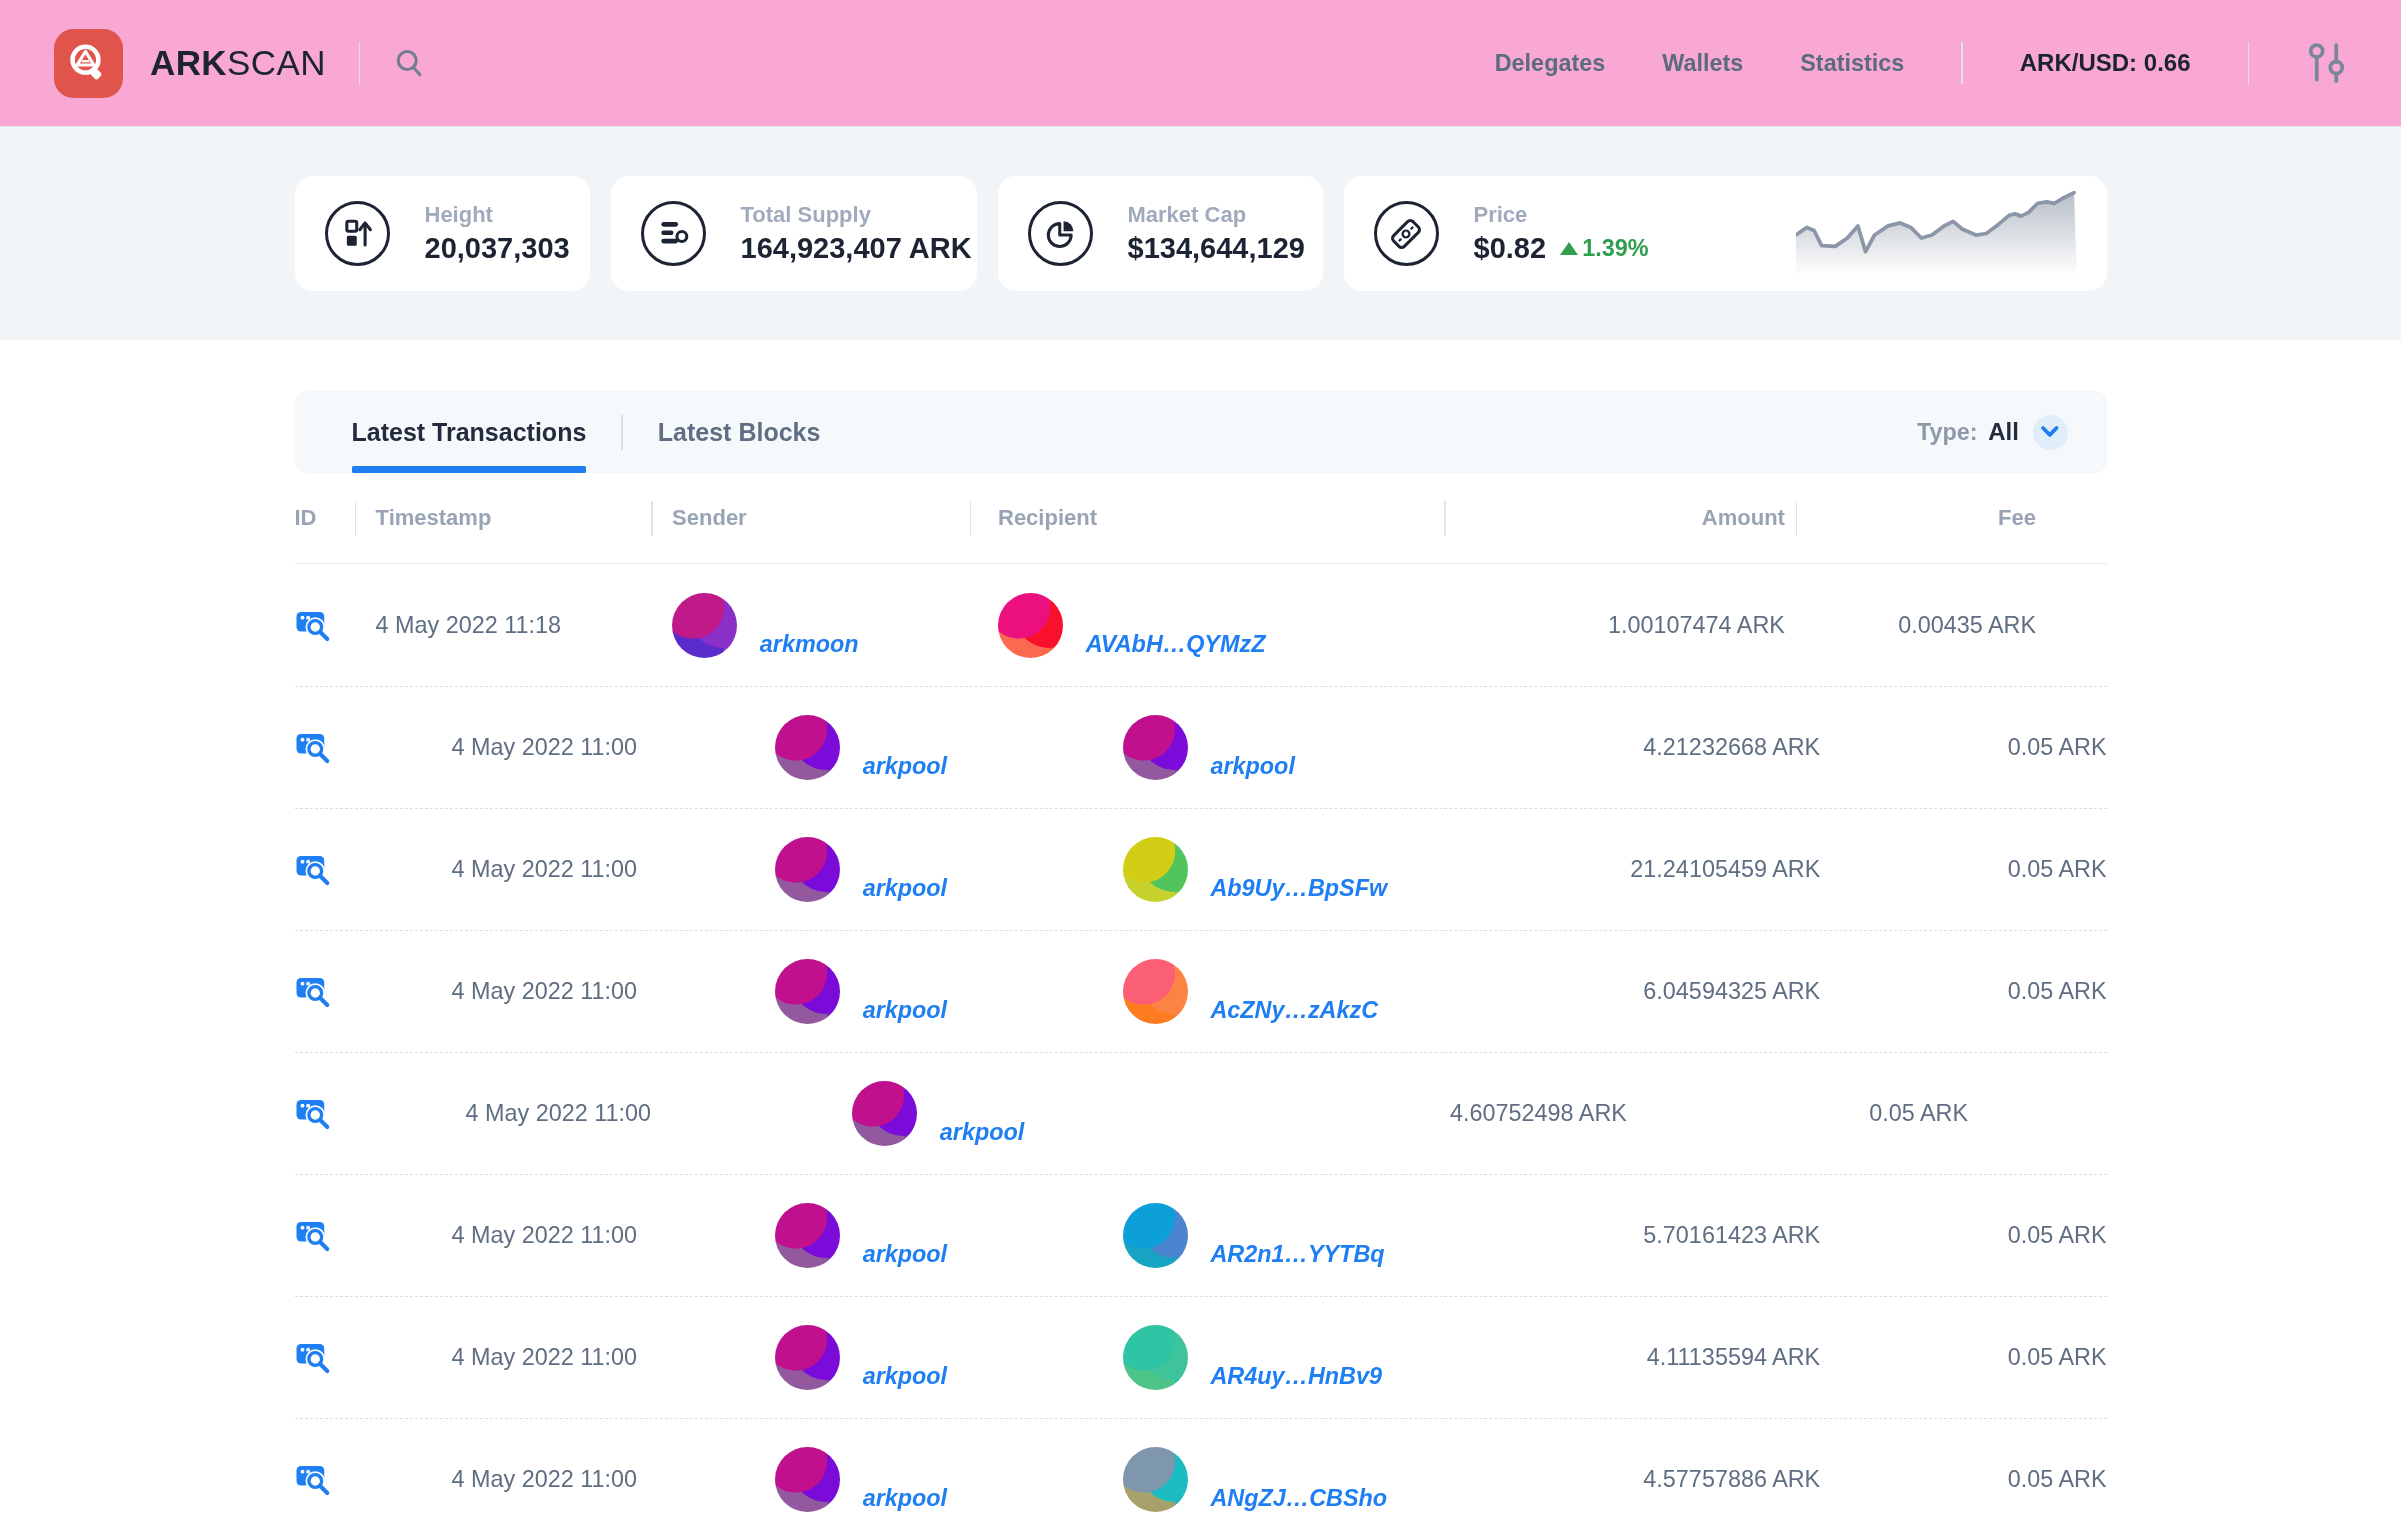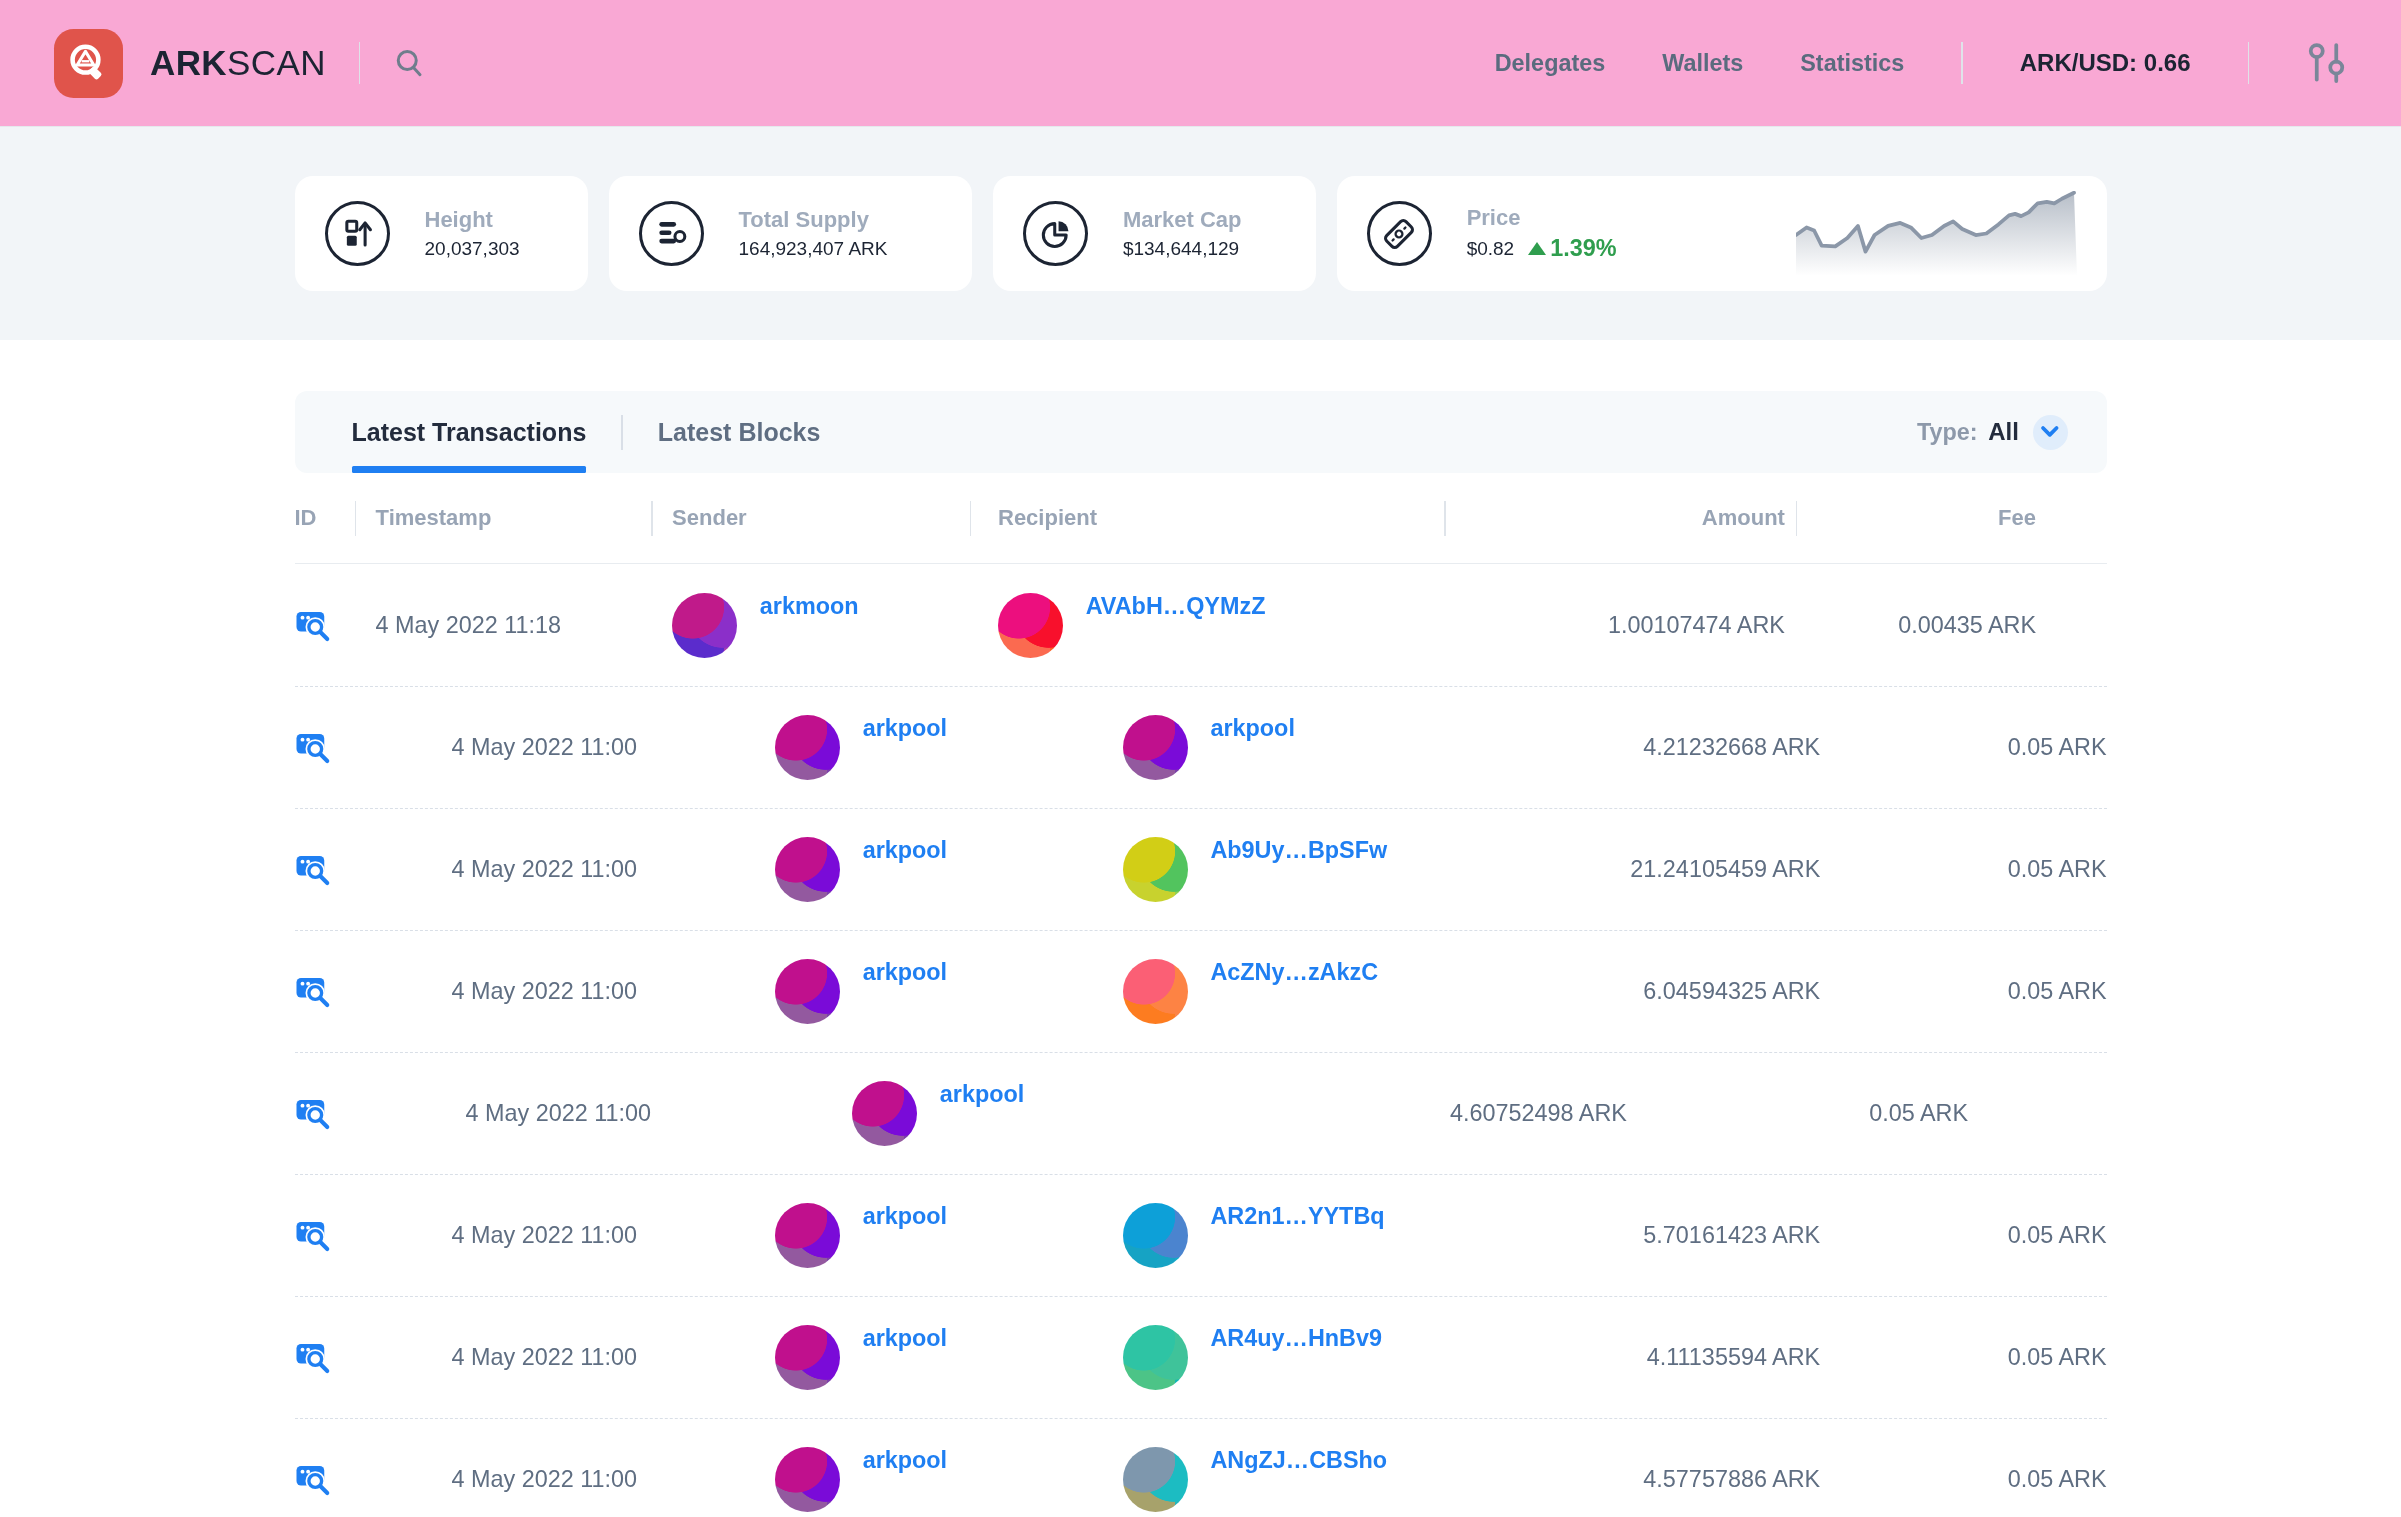--- a/index.html
+++ b/index.html
@@ -25,21 +25,21 @@
   .container { width:1812px; margin:0 auto; }
   .cards { display:flex; gap:21px; }
   .card { background:#fff; border-radius:18px; height:115px; padding:0 30px;
           display:flex; align-items:center; gap:35px; }
   .card-height { width:295px; } .card-supply { width:366px; } .card-cap { width:325px; }
   .card-price { width:776px; }
   .stat-ring { width:65px; height:65px; border:3.8px solid #1c2433; border-radius:50%;
                flex:0 0 auto; display:flex; align-items:center; justify-content:center; }
   .stat-text { display:flex; flex-direction:column; gap:4.5px; }
   .stat-label { font-size:22px; color:#9fabbc; font-weight:600; }
-  .stat-value { font-size:19px; font-weight:400; color:#1c2433; white-space:nowrap; }
+  .stat-value { font-size:29px; font-weight:700; color:#1c2433; white-space:nowrap; }
   .price-row { display:flex; align-items:center; gap:13.6px; }
   .change { font-size:23.4px; font-weight:700; color:#2f9e4e; display:flex; align-items:center; gap:4.5px; }
   .tri-up { width:0; height:0; border-left:9px solid transparent; border-right:9px solid transparent;
             border-bottom:13.6px solid #2f9e4e; display:inline-block; }
   .spark-wrap { margin-left:auto; width:281px; height:85px; }
 
   
   .tabstrip { margin-top:51px; height:82px; background:#f6f9fb; border-radius:12px;
               display:flex; align-items:center; padding:0 39px 0 57px; position:relative; }
   .tab { font-size:25px; font-weight:700; height:82px; display:flex; align-items:center;
@@ -62,21 +62,21 @@
   .col-id   { width:60px;  }
   .col-ts   { width:295px; padding-left:19.6px; }
   .col-send { width:317px; padding-left:19.6px; }
   .col-rcpt { width:473px; padding-left:27px; }
   .col-amt  { width:350px; justify-content:flex-end; text-align:right; padding-right:10.6px; }
   .col-fee  { width:239px; justify-content:flex-end; text-align:right; }
   .trow { display:flex; align-items:center; height:122px; }
   .trow + .trow { border-top:1.5px dashed #d9dfe7;gap:45px; }
   .cell { display:flex; align-items:center; font-size:23.4px; color:#5f6e82; }
   .id-link { cursor:pointer; display:flex; align-items:center; }
-  .wallet { display:flex; align-items:flex-start; gap:22.7px; }
+  .wallet { display:flex; align-items:flex-end; gap:22.7px;font-style:italic; }
   .avatar { width:65px; height:65px; border-radius:50%; flex:0 0 auto; }
   .wlink { font-size:23.4px; font-weight:700; color:#1f7ff2; cursor:pointer; white-space:nowrap; }
   .num { white-space:nowrap; }
 </style>
 </head>
 <body>
 
 <div class="header">
   <div class="brand">
     <div class="logo">

